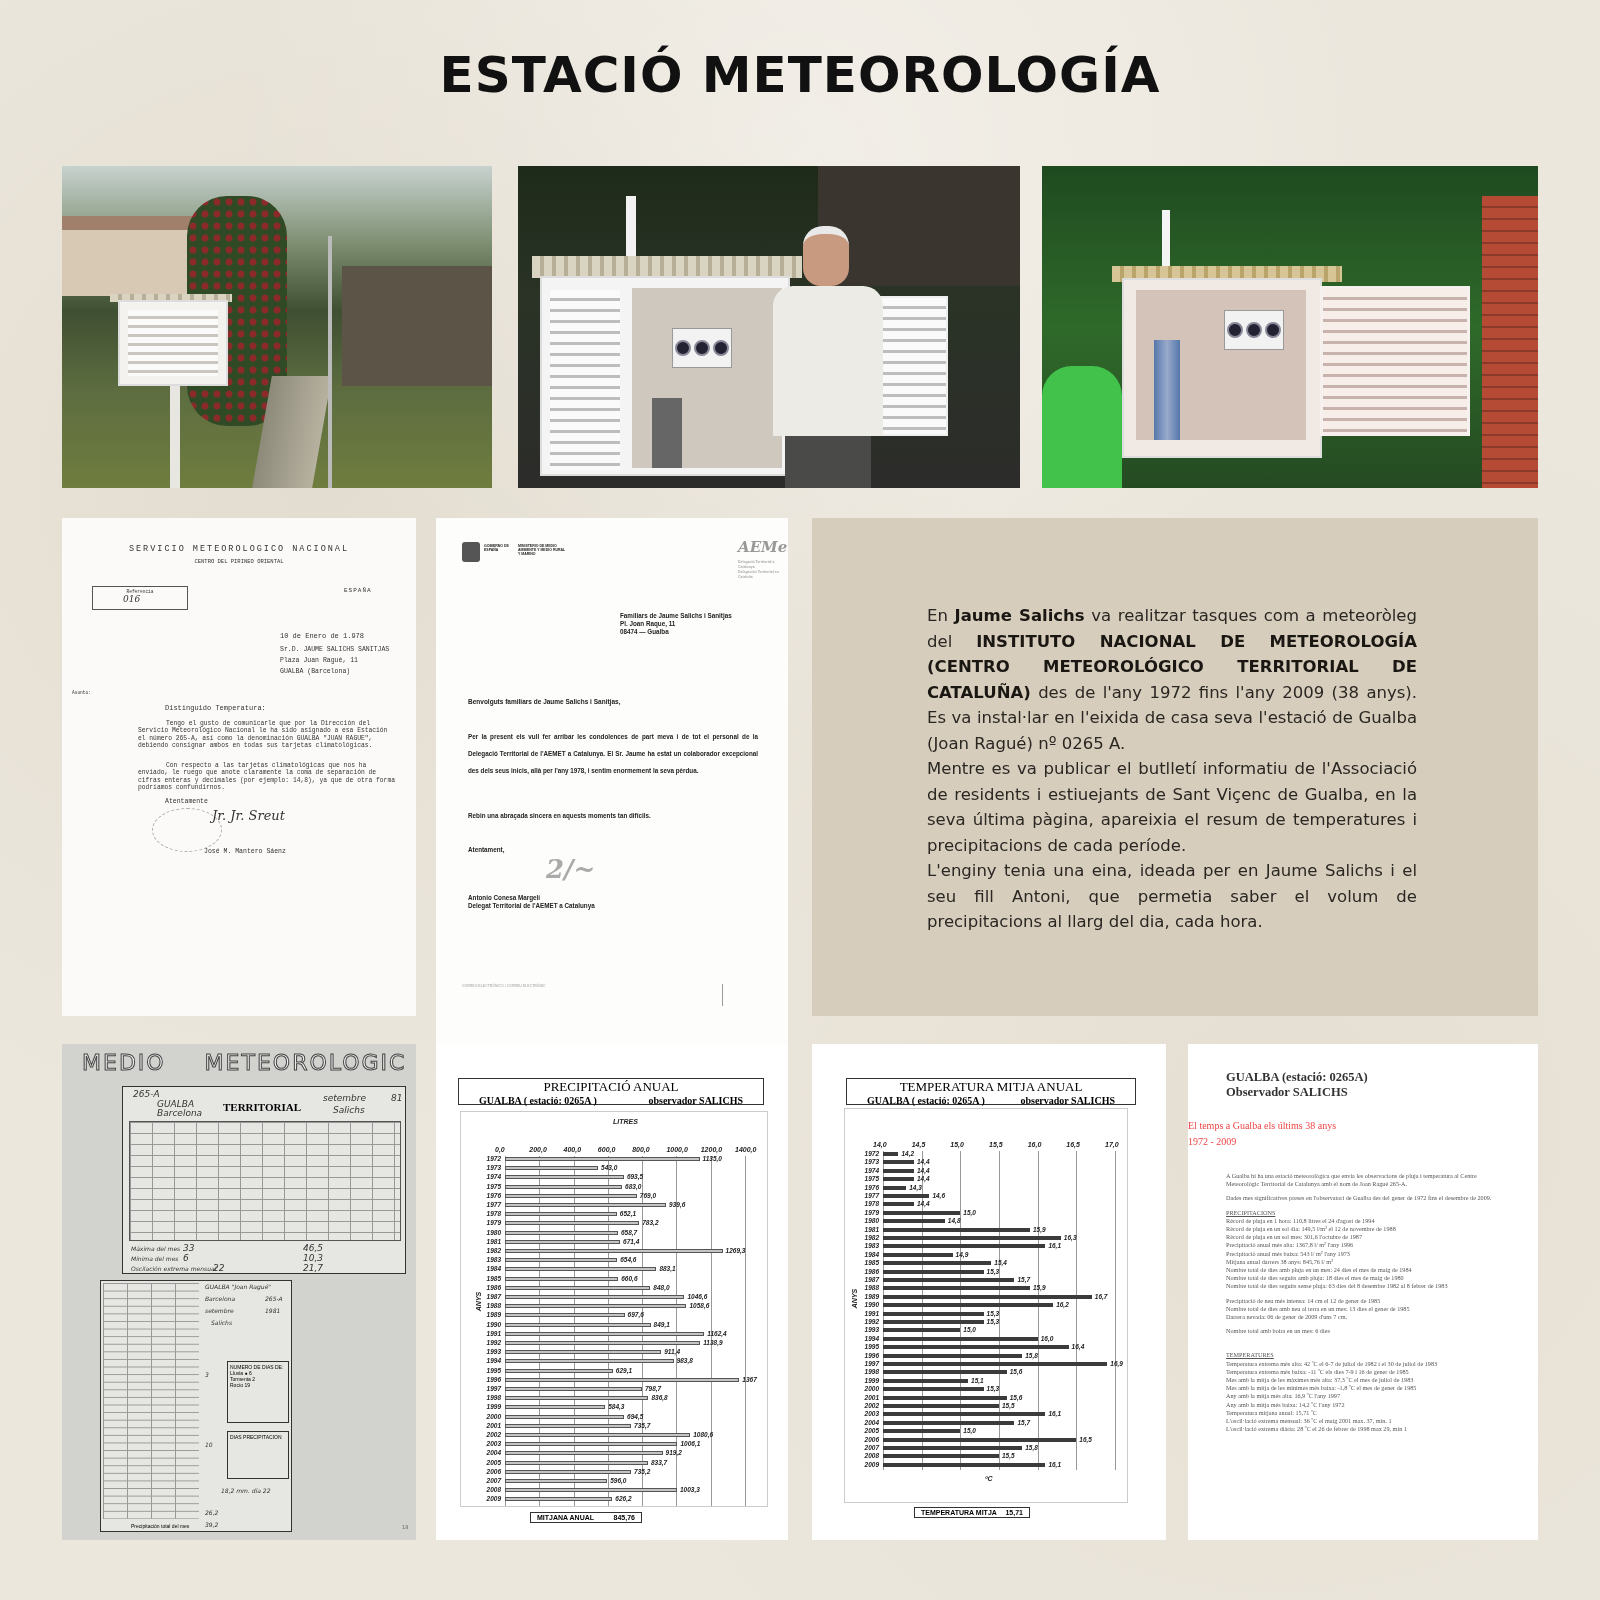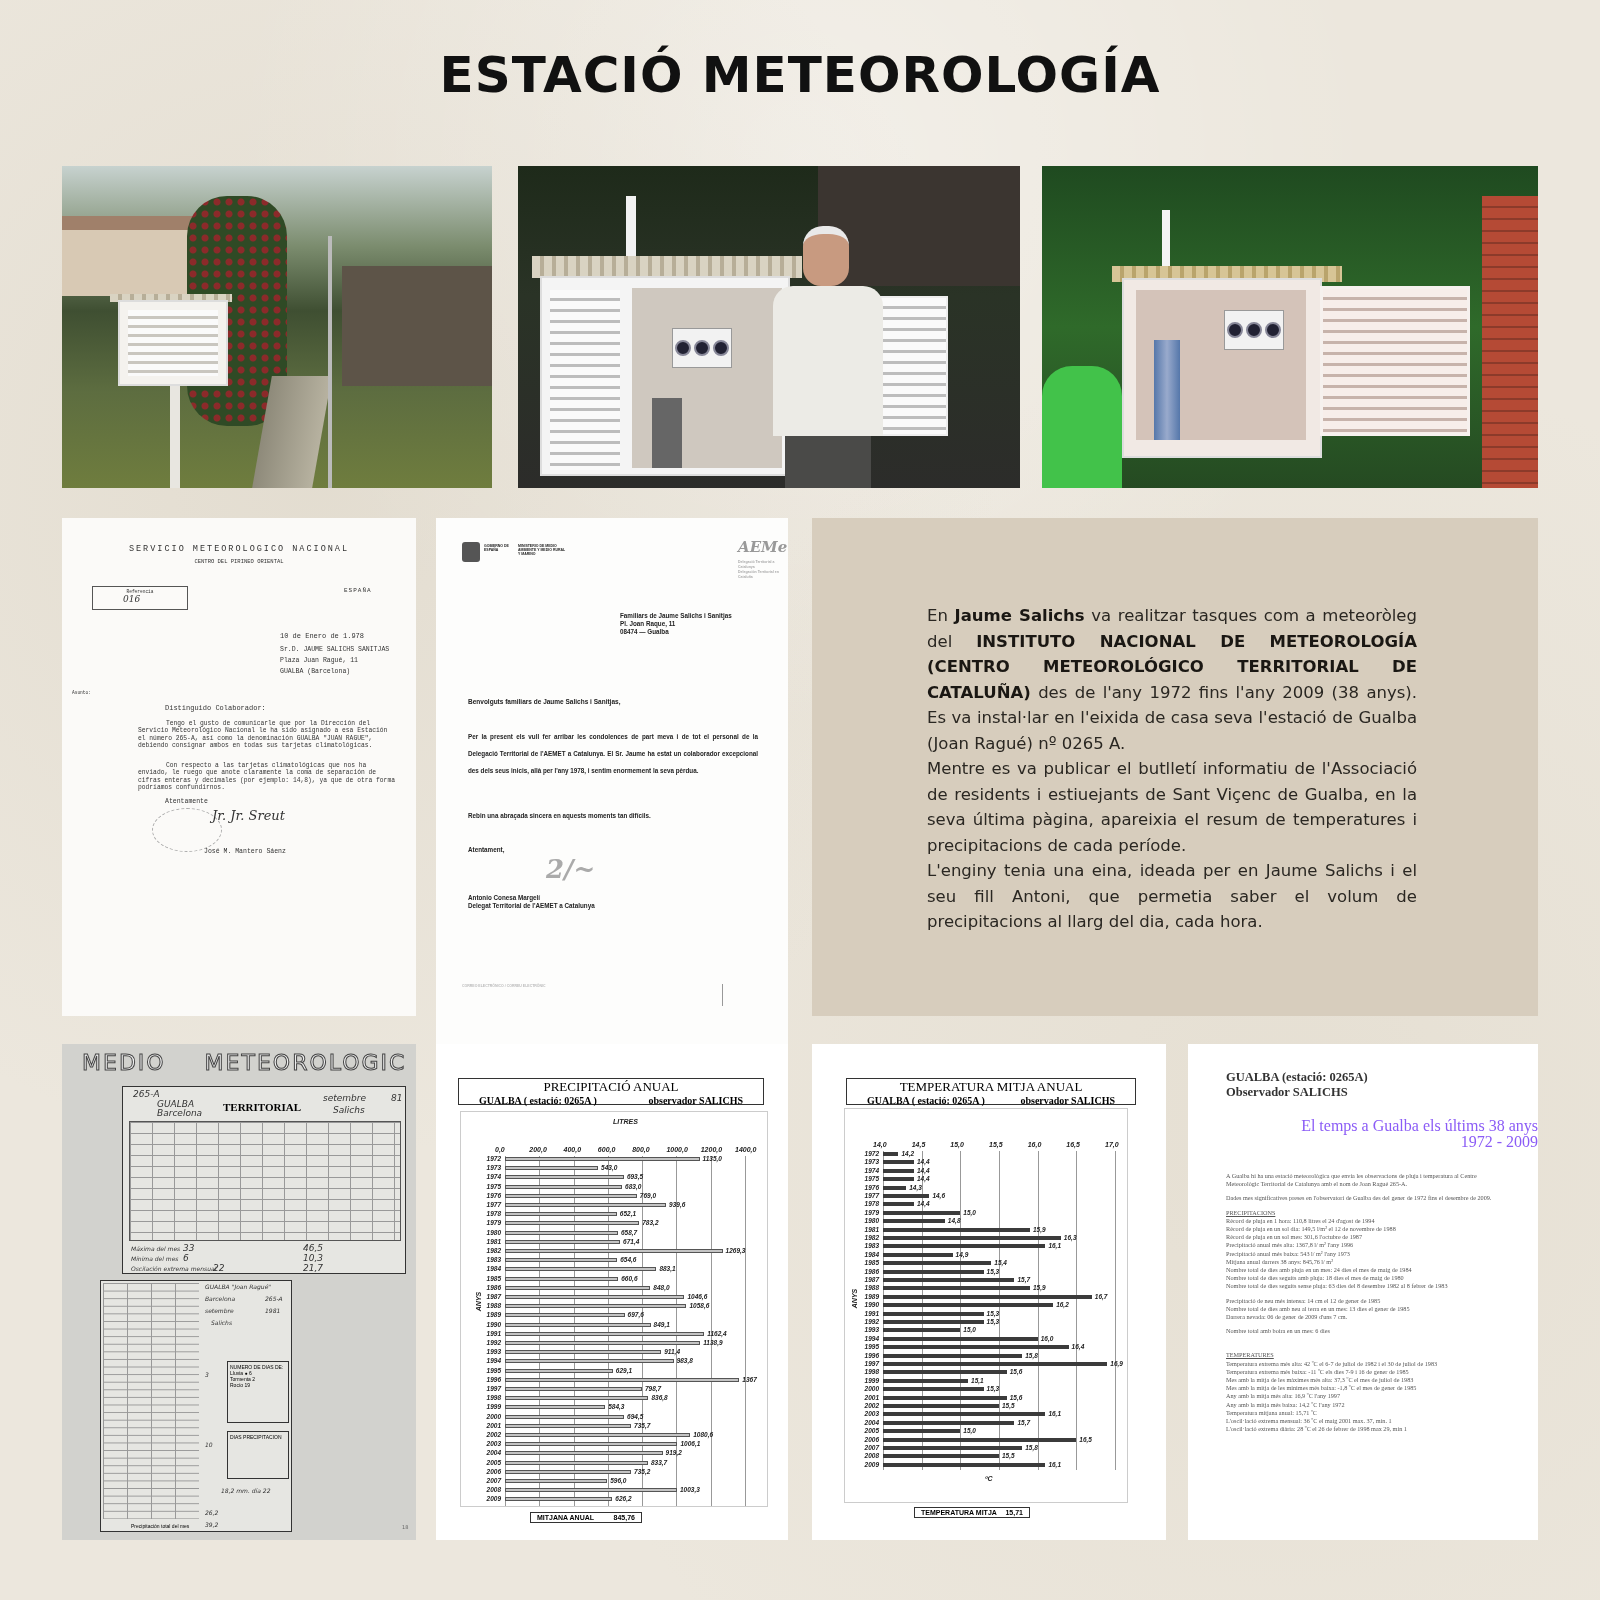--- a/index.html
+++ b/index.html
@@ -48,21 +48,21 @@
   .axis-label { position:absolute; font-family:"Liberation Sans", sans-serif; font-style:italic; font-weight:bold; font-size:7px; color:#222; }
   .row-label { position:absolute; font-family:"Liberation Sans", sans-serif; font-style:italic; font-weight:bold; font-size:6.5px; color:#222; text-align:right; width:28px; }
   .bar-p { position:absolute; height:4px; background:#c4c4c4; border:1px solid #555; }
   .bar-t { position:absolute; height:4px; background:#3b3b3b; }
   .val { position:absolute; font-family:"Liberation Sans", sans-serif; font-style:italic; font-weight:bold; font-size:6.5px; color:#222; }
   .gridline { position:absolute; width:1px; background:#999; }
   .summary-box { position:absolute; border:1px solid #333; font-family:"Liberation Sans", sans-serif; font-weight:bold; font-size:7px; display:flex; justify-content:space-between; padding:1px 6px; background:#fff; }
   
   .sum-doc { background:#fff; font-family:"Liberation Serif", serif; color:#333; }
   .sum-doc .st { position:absolute; left:38px; top:26px; font-weight:bold; font-size:12.5px; line-height:15px; color:#333; }
-  .sum-doc .sh { position:absolute; left:0; width:100%; top:74px; text-align:right; font-size:16px; line-height:16px; color:#8b5cf6; }
+  .sum-doc .sh { position:absolute; left:0; width:100%; top:74px; text-align:left; font-size:10px; line-height:16px; color:#ef4444; }
   .sum-doc .sp { position:absolute; left:38px; width:270px; font-size:6.2px; line-height:8.2px; color:#555; }
   .sum-doc .sp .u { text-decoration: underline; }
   
   .form-bg { background:#d2d2ce; }
   .servei { position:absolute; left:20px; top:6px; font-family:"DejaVu Sans", sans-serif; font-size:22px; color:#eee; -webkit-text-stroke:1px #444; letter-spacing:2px; word-spacing:30px; }
   .card { position:absolute; background:#e6e6e2; border:1.5px solid #333; }
   .grid-lines { position:absolute; background-image: linear-gradient(#999 1px, transparent 1px), linear-gradient(90deg,#999 1px, transparent 1px); background-size: 100% 11px, 22px 100%; }
   .hw { position:absolute; font-family:"DejaVu Sans", sans-serif; font-style: italic; font-size:9px; color:#333; }
   .tiny { font-size:6px; }
 </style>
@@ -132,21 +132,21 @@
     <div style="font-family:'DejaVu Serif',serif;font-style:italic;font-size:9px;margin-left:30px;">016</div>
   </div>
   <div style="position:absolute;left:282px;top:69px;font-size:6px;letter-spacing:1px;">ESPAÑA</div>
   <div style="position:absolute;left:218px;top:114px;font-size:7px;">10 de Enero de 1.978</div>
   <div style="position:absolute;left:218px;top:126px;font-size:6.5px;line-height:11px;">
     <div>Sr.D. JAUME SALICHS SANITJAS</div>
     <div>Plaza Juan Ragué, 11</div>
     <div>GUALBA (Barcelona)</div>
   </div>
   <div style="position:absolute;left:10px;top:172px;font-size:4.5px;">Asunto:</div>
-  <div style="position:absolute;left:103px;top:186px;font-size:7px;">Distinguido Colaborador:</div>
+  <div style="position:absolute;left:103px;top:186px;font-size:7px;">Distinguido Temperatura:</div>
   <div style="position:absolute;left:76px;top:202px;width:260px;font-size:6.3px;line-height:7.4px;text-indent:28px;">Tengo el gusto de comunicarle que por la Dirección del Servicio Meteorológico Nacional le ha sido asignado a esa Estación el número 265-A, así como la denominación GUALBA "JUAN RAGUE", debiendo consignar ambos en todas sus tarjetas climatológicas.</div>
   <div style="position:absolute;left:76px;top:244px;width:260px;font-size:6.3px;line-height:7.4px;text-indent:28px;">Con respecto a las tarjetas climatológicas que nos ha enviado, le ruego que anote claramente la coma de separación de cifras enteras y decimales (por ejemplo: 14,8), ya que de otra forma podríamos confundirnos.</div>
   <div style="position:absolute;left:103px;top:280px;font-size:6.5px;">Atentamente</div>
   <div style="position:absolute;left:90px;top:290px;width:70px;height:44px;border:1px dashed #aaa;border-radius:50%;"></div>
   <div style="position:absolute;left:150px;top:290px;font-family:'DejaVu Serif',serif;font-style:italic;font-size:13px;">Jr. Jr. Sreut</div>
   <div style="position:absolute;left:142px;top:330px;font-size:6.5px;">José M. Mantero Sáenz</div>
 </div>
 
 <div class="panel doc-sans" style="left:436px;top:518px;width:352px;height:562px;font-weight:bold;">
   <div style="position:absolute;left:26px;top:24px;width:18px;height:20px;background:#555;border-radius:3px;"></div>

